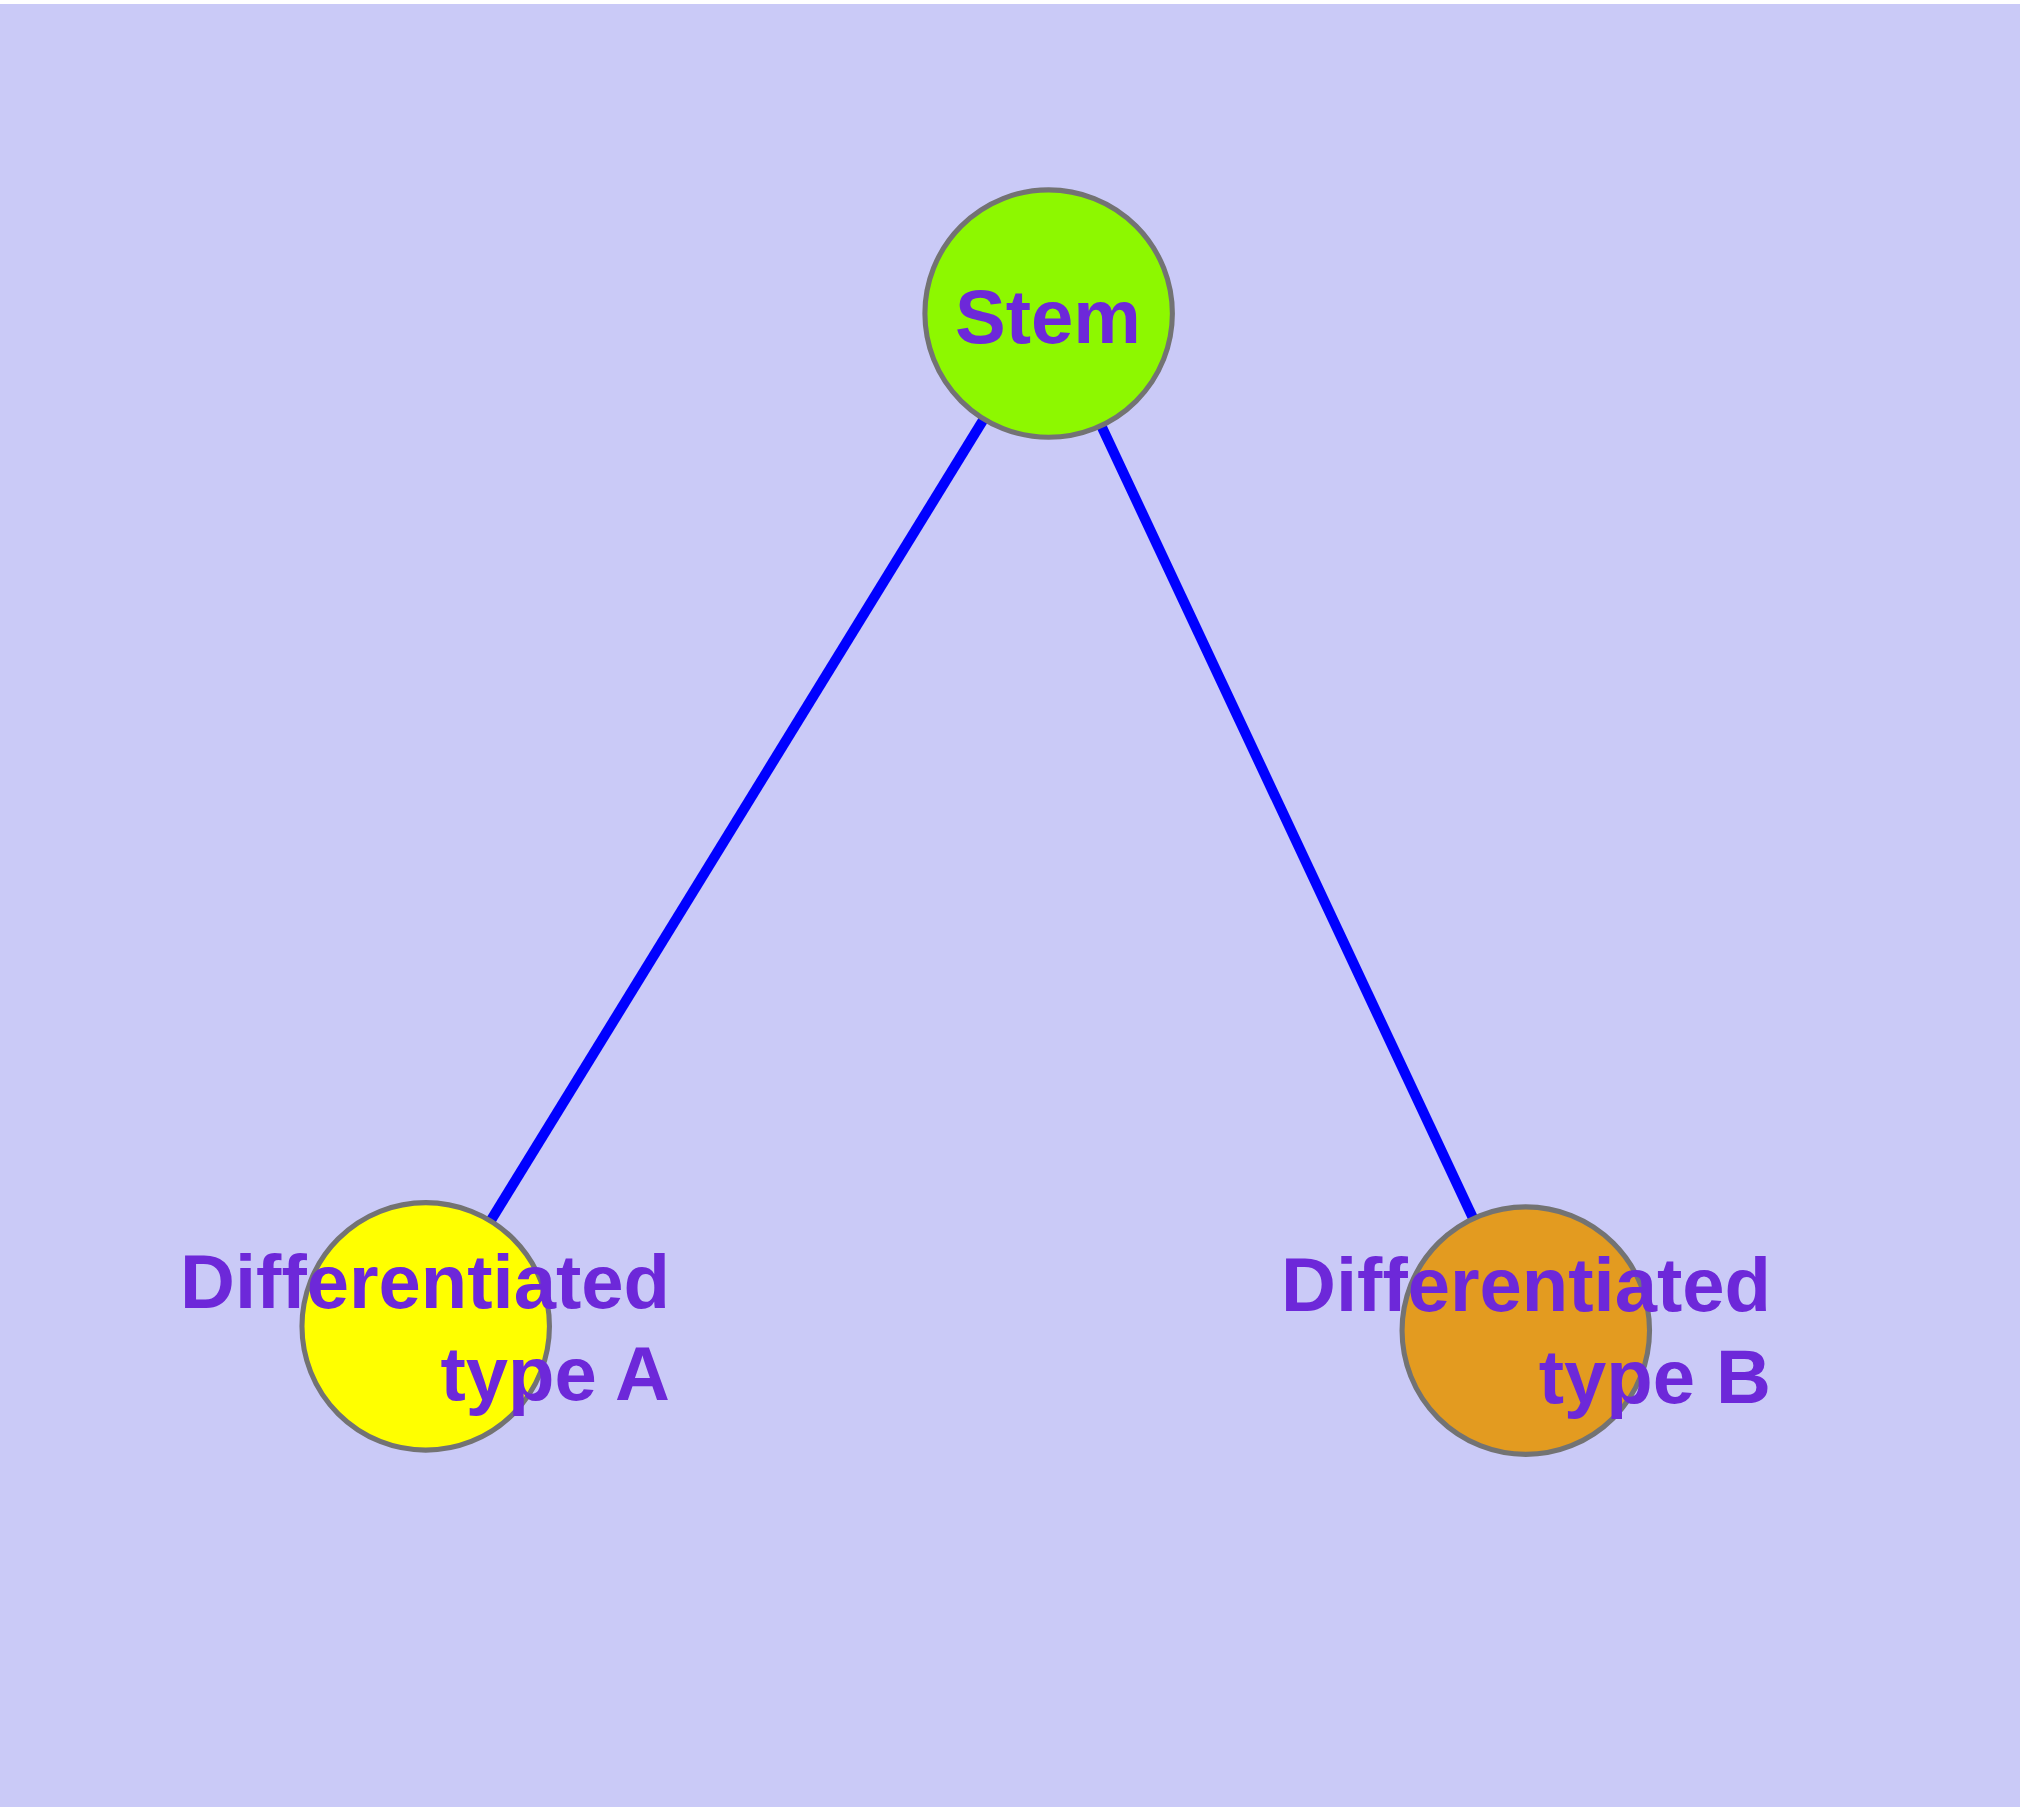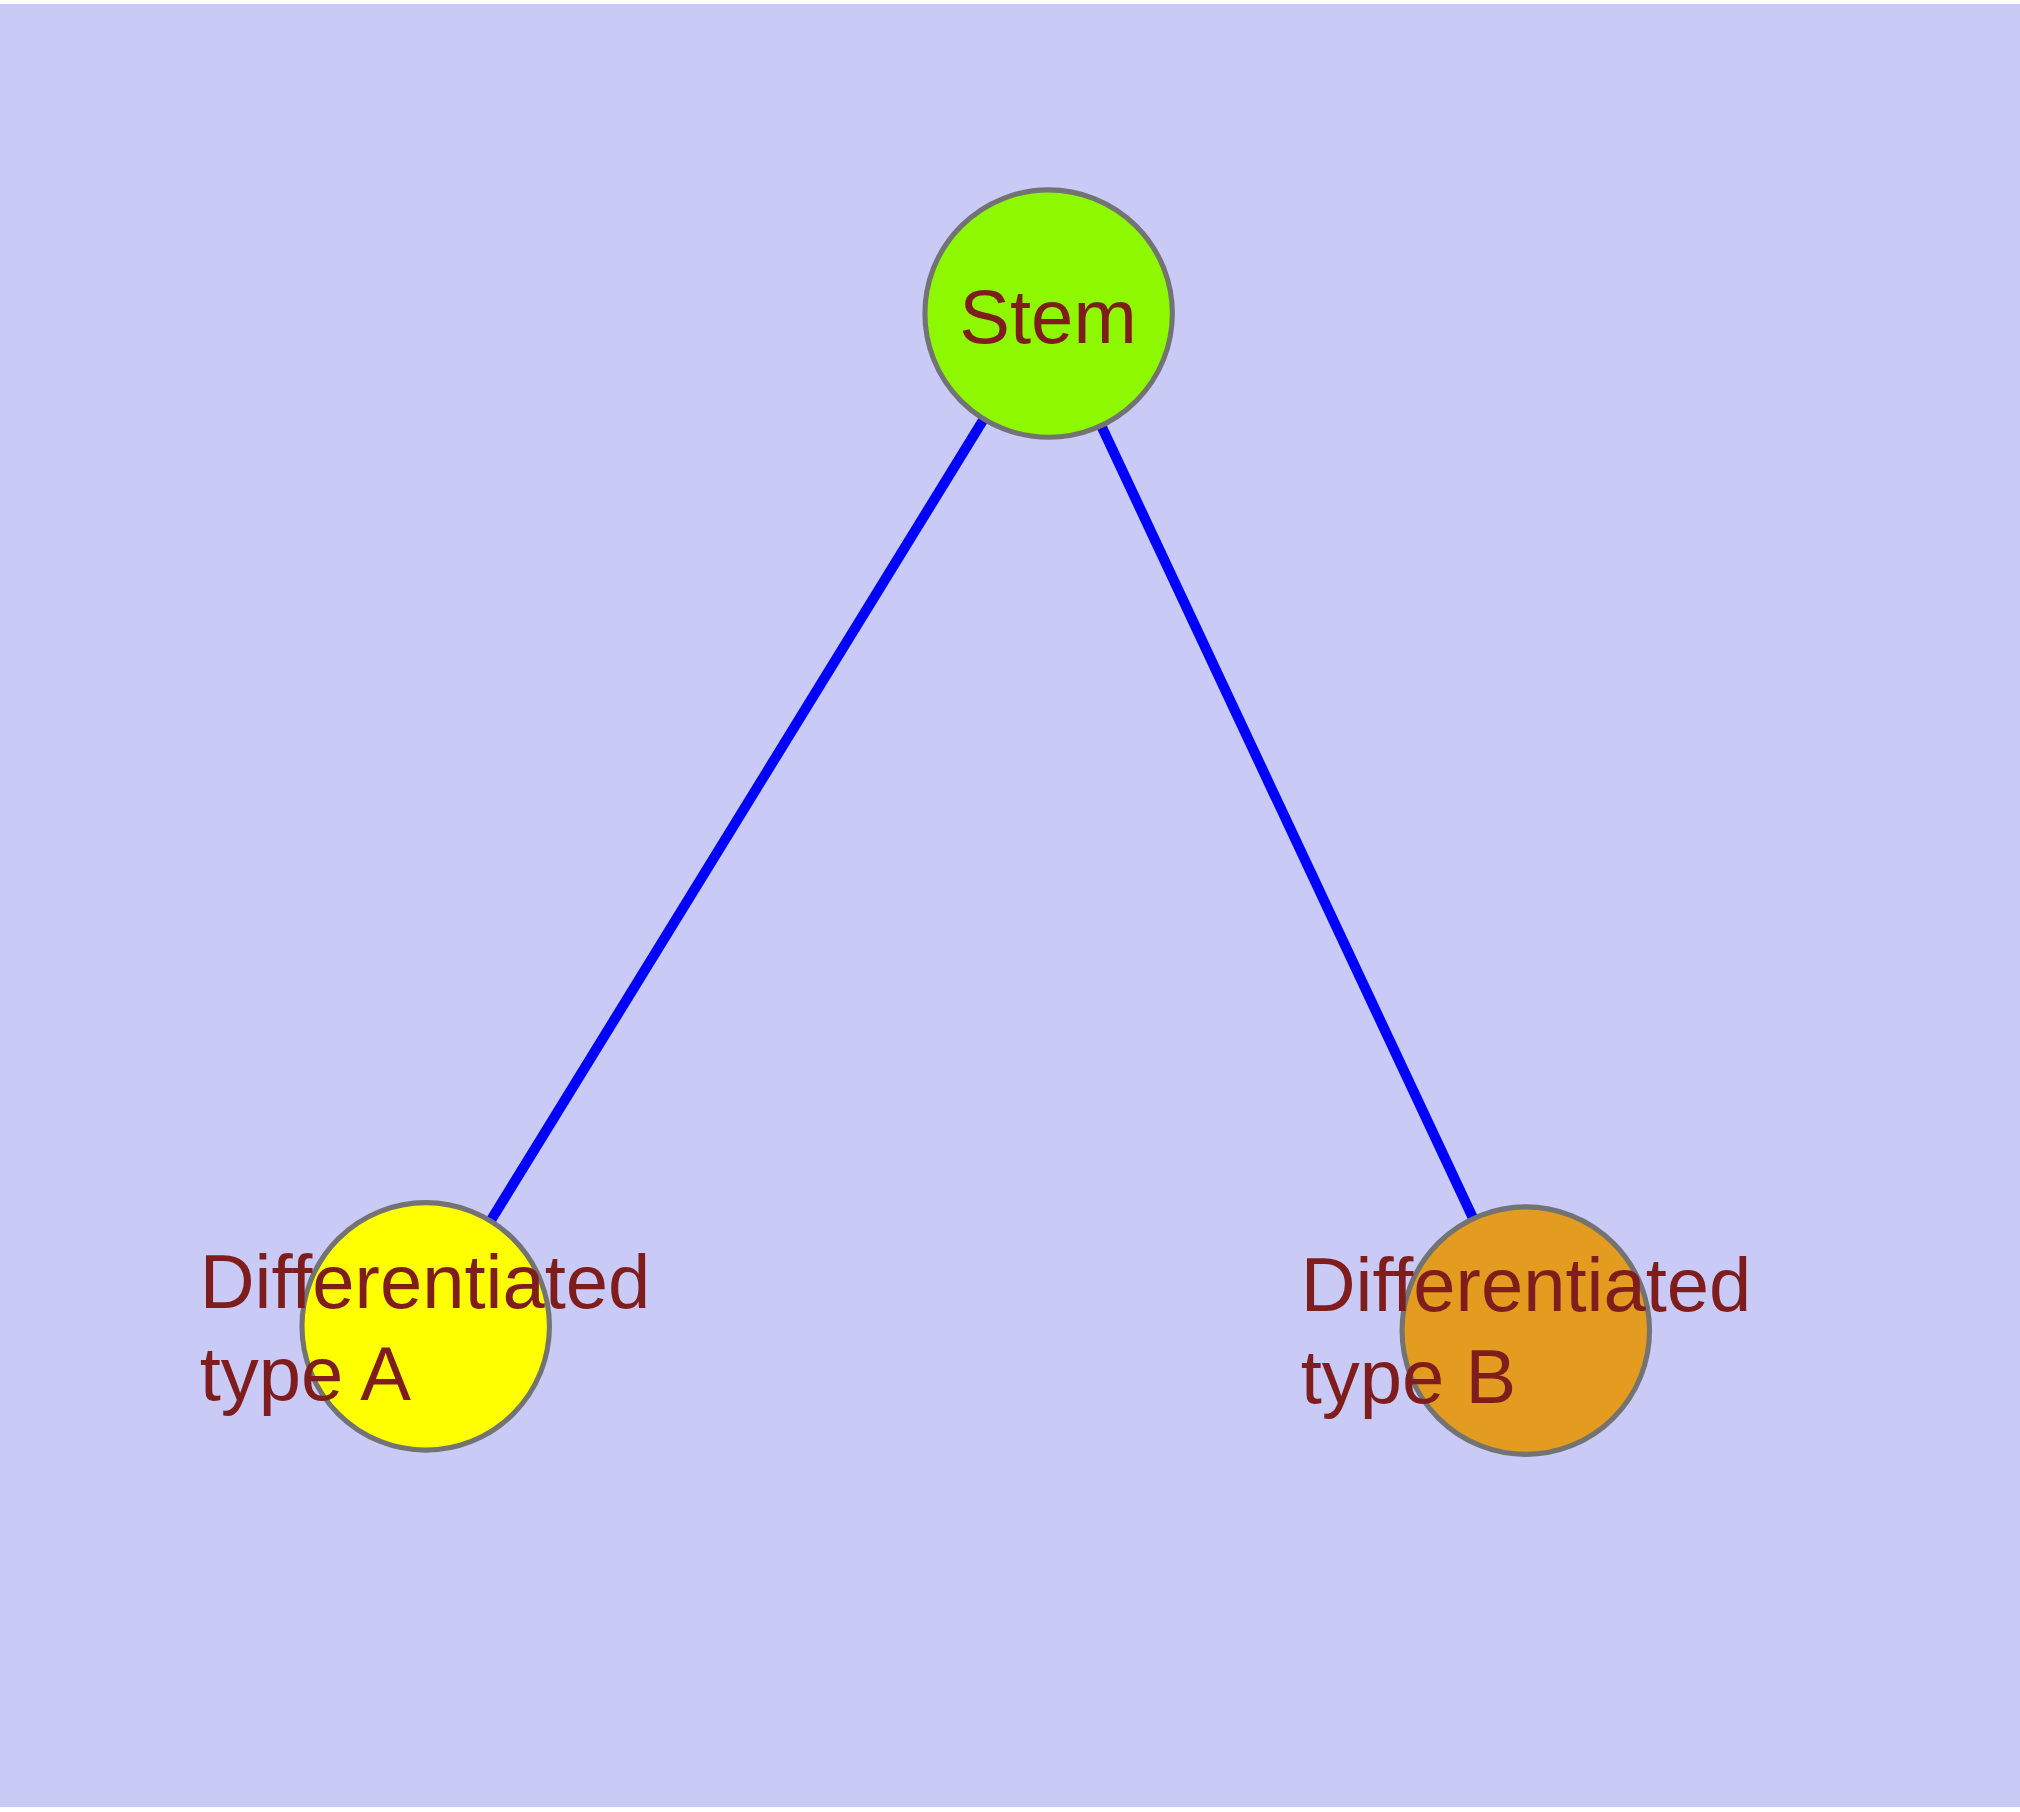--- a/index.html
+++ b/index.html
@@ -29,26 +29,26 @@
   .diagram-svg {
     position: absolute;
     left: 0;
     top: 0;
     width: 2021px;
     height: 1812px;
   }
   .node-label {
     position: absolute;
     transform: translate(-50%, -50%);
-    font-weight: normal;
+    font-weight: bold;
     font-size: 76px;
     line-height: 92px;
-    text-align: left;
+    text-align: right;
     white-space: pre-line;
-    color: #7f1d1d;
+    color: #6d28d9;
     pointer-events: none;
   }
 </style>
 </head>
 <body>
 
 <div class="page">
 
   <div class="canvas" style="background-color: rgb(202, 202, 247);"></div>
 

